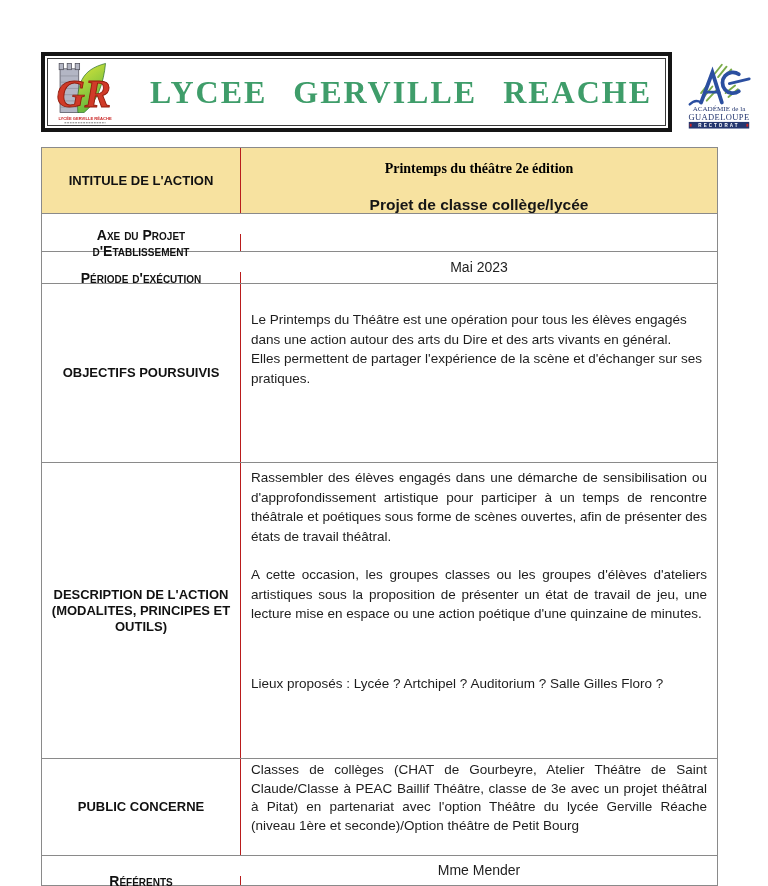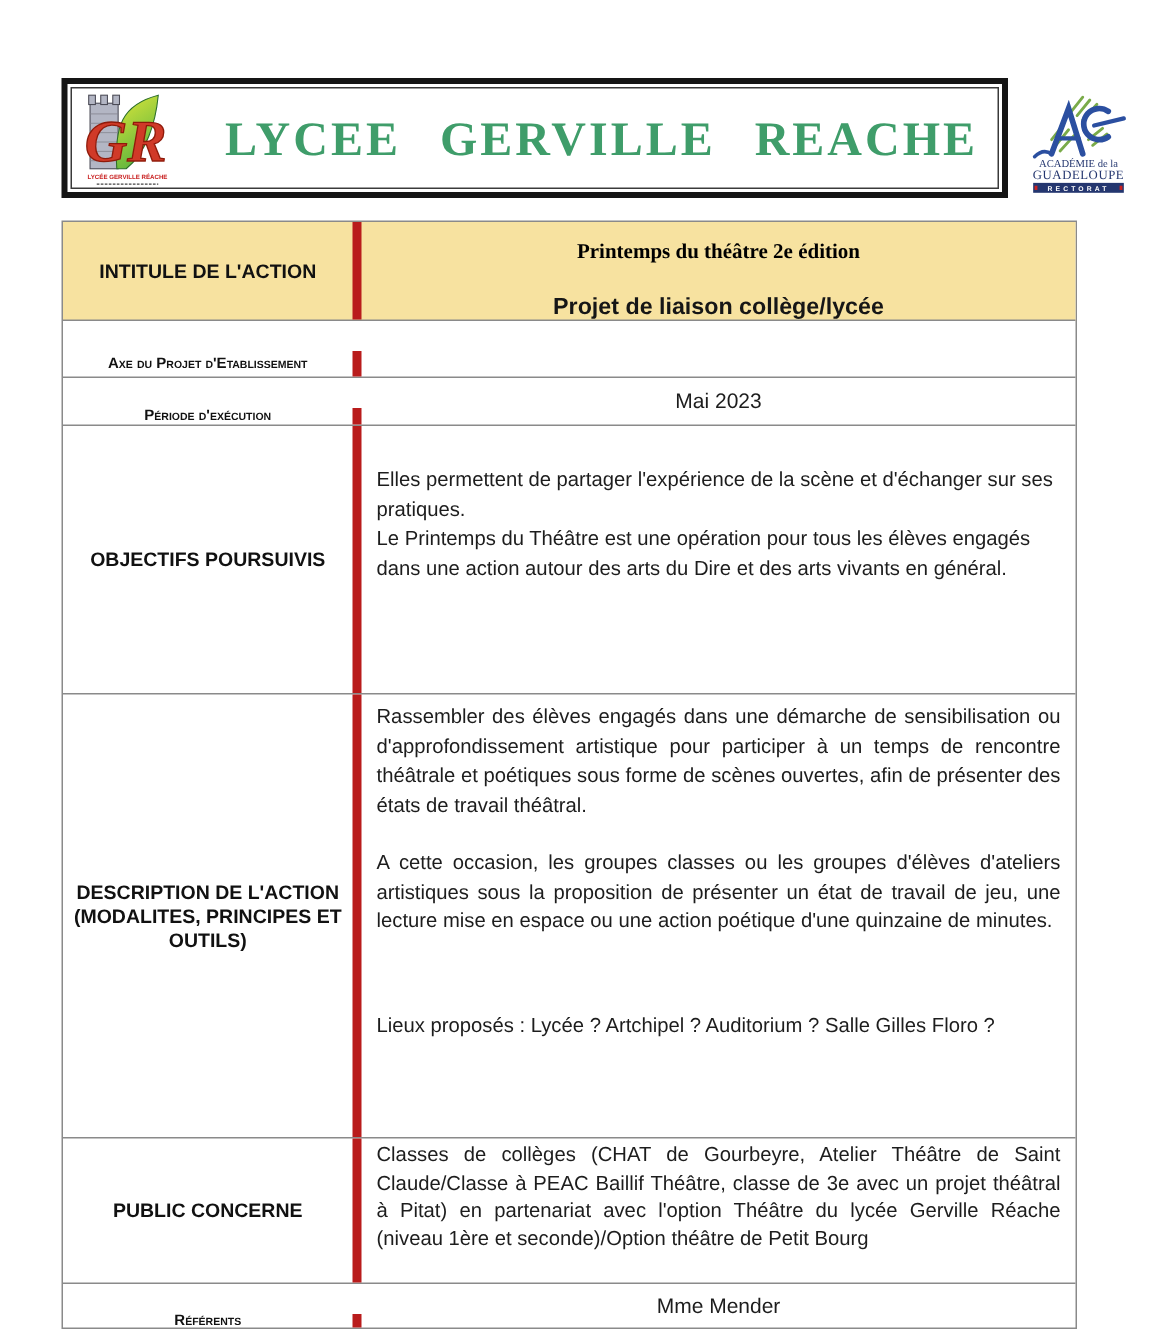--- a/index.html
+++ b/index.html
@@ -26,25 +26,25 @@
   .aglogo-box { width:70px; height:63px; flex:0 0 auto;text-align:right; }
 
   
   .tbl {
     position:absolute; left:41px; top:147px; width:677px;
     border:1px solid #8a8a8a; background:#fff; box-sizing:border-box;
   }
   .trow { display:flex; border-bottom:1px solid #8a8a8a; box-sizing:border-box; }
   .trow:last-child { border-bottom:none; }
   .cell-l {
-    width:199px; flex:0 0 auto; border-right:6px solid #b91c1c; box-sizing:border-box;
+    width:199px; flex:0 0 auto; border-right:1px solid #b91c1c; box-sizing:border-box;
     display:flex; align-items:center; justify-content:center; text-align:center;
     font-weight:700; font-size:13px; line-height:16px; padding:2px 5px; color:#111;
   }
-  .sc { font-variant:small-caps; font-size:10px;margin-top:20px; }
+  .sc { font-variant:small-caps; font-size:14px;margin-top:20px; }
   .cell-r { flex:1 1 auto; box-sizing:border-box; font-size:13.5px; line-height:19.5px; }
 
   .r1 { height:66px; background:#F7E2A0; }
   .r2 { height:38px; }
   .r3 { height:32px; }
   .r4 { height:179px; }
   .r5 { height:296px; }
   .r6 { height:97px; }
   .r7 { height:29px; }
 
@@ -146,39 +146,39 @@
 
     </div>
   </div>
 
   <div class="tbl">
 
     <div class="trow r1">
       <div class="cell-l">INTITULE DE L'ACTION</div>
       <div class="cell-r title-cell">
         <div class="title-serif">Printemps du théâtre 2e édition</div>
-        <div class="title-sans">Projet de liaison collège/lycée</div>
+        <div class="title-sans">Projet de classe collège/lycée</div>
       </div>
     </div>
 
     <div class="trow r2">
       <div class="cell-l sc">Axe du Projet d'Etablissement</div>
       <div class="cell-r"></div>
     </div>
 
     <div class="trow r3">
       <div class="cell-l sc">Période d'exécution</div>
       <div class="cell-r center-val">Mai 2023</div>
     </div>
 
     <div class="trow r4">
       <div class="cell-l">OBJECTIFS POURSUIVIS</div>
       <div class="cell-r obj-cell">
+        <p> Le Printemps du Théâtre est une opération pour tous les élèves engagés dans une action autour des arts du Dire et des arts vivants en général.</p>
         <p>Elles permettent de partager l'expérience de la scène et d'échanger sur ses pratiques.</p>
-        <p> Le Printemps du Théâtre est une opération pour tous les élèves engagés dans une action autour des arts du Dire et des arts vivants en général.</p>
       </div>
     </div>
 
     <div class="trow r5">
       <div class="cell-l">DESCRIPTION DE L'ACTION (MODALITES, PRINCIPES ET OUTILS)</div>
       <div class="cell-r desc-cell">
         <p class="p1">Rassembler des élèves engagés dans une démarche de sensibilisation ou d'approfondissement artistique pour participer à un temps de rencontre théâtrale et poétiques sous forme de scènes ouvertes, afin de présenter des états de travail théâtral.</p>
         <p class="p2">A cette occasion, les groupes classes ou les groupes d'élèves d'ateliers artistiques sous la proposition de présenter un état de travail de jeu, une lecture mise en espace ou une action poétique d'une quinzaine de minutes.</p>
         <p class="p3">Lieux proposés : Lycée ? Artchipel ? Auditorium ? Salle Gilles Floro ?</p>
       </div>

